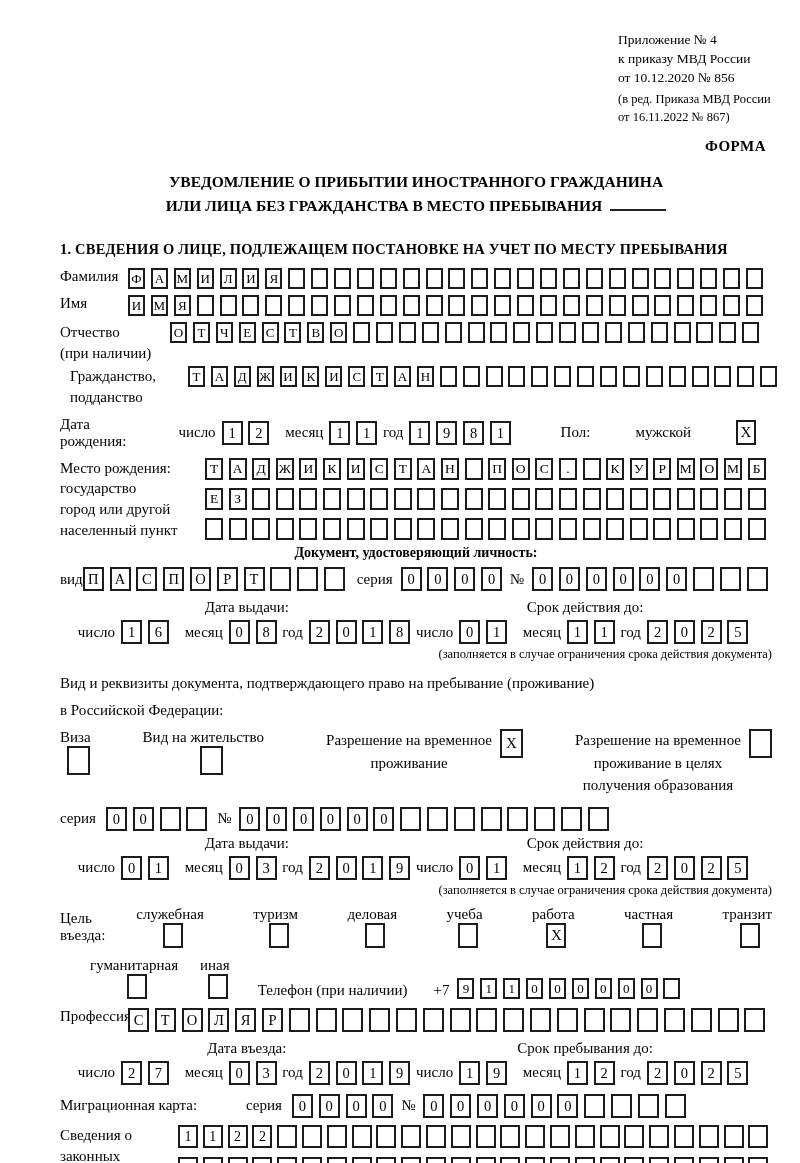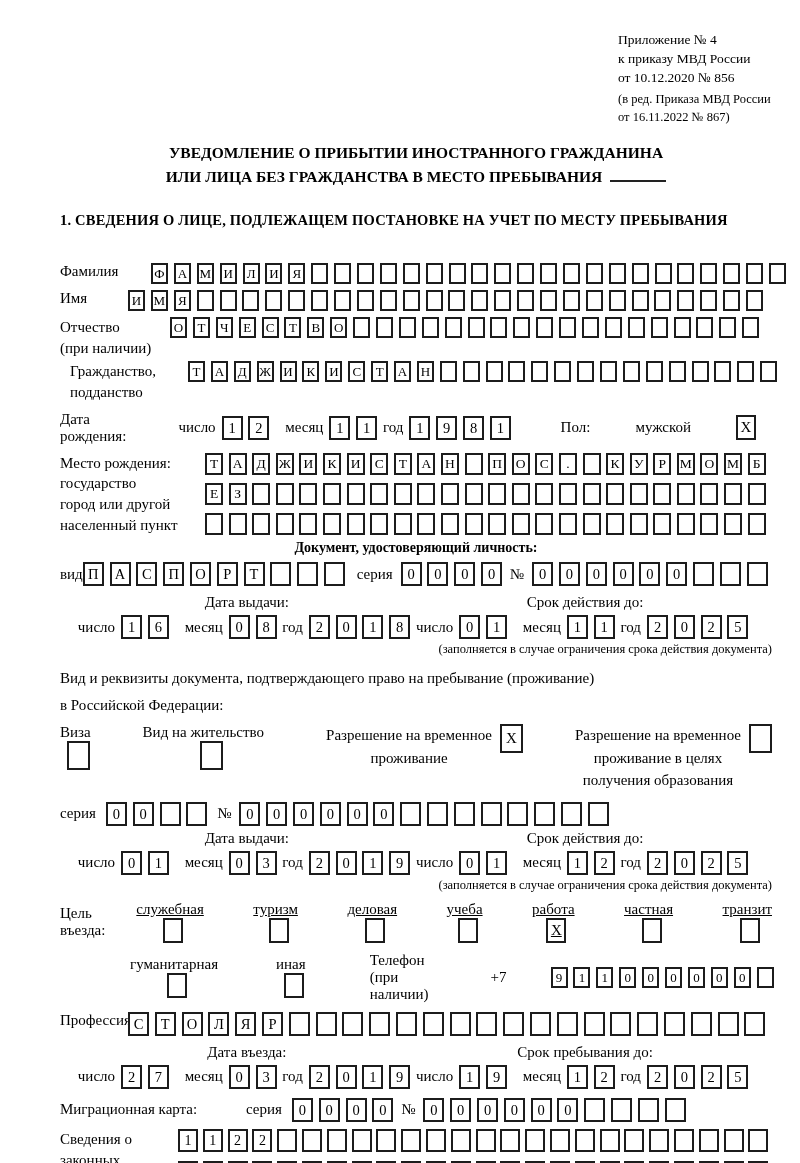--- a/index.html
+++ b/index.html
@@ -32,47 +32,48 @@
   .col{display:flex;flex-direction:column;gap:8px;}
   .dg{display:flex;align-items:center;white-space:nowrap;}
   .dg .t{margin-right:6px;}
   .dg .gap{width:10px;}
   .two-col{display:flex;justify-content:center;margin-top:8px;font-size:15px;}
   .dcol .dh{text-align:center;margin-bottom:4px;}
   .note{font-size:12.5px;text-align:right;margin-top:3px;}
   .intro{font-size:15px;margin-top:10px;line-height:1.5;}
   .optstack{text-align:center;}
   .optstack div{line-height:1.5;text-align:center;}
-  .pairline{display:flex;align-items:flex-start;justify-content:space-between;width:100%;text-decoration:underline;}
+  .pairline{display:flex;align-items:flex-start;justify-content:space-between;width:100%;}
   .pair{display:flex;align-items:center;white-space:nowrap;flex-direction:column;}
   .pair .cells{margin-left:6px;}
 </style>
 </head>
 <body>
 
 <div class="page">
 
   <div class="appendix">
     <div>Приложение № 4</div>
     <div>к приказу МВД России</div>
     <div>от 10.12.2020 № 856</div>
   </div>
   <div class="edition">
     <div>(в ред. Приказа МВД России</div>
     <div>от 16.11.2022 № 867)</div>
   </div>
+  <div class="form-label">ФОРМА</div>
 
   <div class="title">
     <div>УВЕДОМЛЕНИЕ О ПРИБЫТИИ ИНОСТРАННОГО ГРАЖДАНИНА</div>
     <div><span>ИЛИ ЛИЦА БЕЗ ГРАЖДАНСТВА В МЕСТО ПРЕБЫВАНИЯ</span><span class="title-underline"></span></div>
   </div>
 
   <div class="sec-heading">1. СВЕДЕНИЯ О ЛИЦЕ, ПОДЛЕЖАЩЕМ ПОСТАНОВКЕ НА УЧЕТ ПО МЕСТУ ПРЕБЫВАНИЯ</div>
 
-  <div class="r" style="margin-top:34px;gap:23px;">
+  <div class="r" style="margin-top:10px;">
     <span class="lbl" style="width:68px;">Фамилия</span>
     <span class="cells sm">
         <span class="cell">Ф</span>
         <span class="cell">А</span>
         <span class="cell">М</span>
         <span class="cell">И</span>
         <span class="cell">Л</span>
         <span class="cell">И</span>
         <span class="cell">Я</span>
         <span class="cell"></span>
@@ -567,21 +568,21 @@
         </span>
       <span class="pair">
           <span>транзит</span>
           <span class="cells chk">
             <span class="cell"></span>
           </span>
         </span>
     </span>
   </div>
 
-  <div class="r" style="margin-top:9px;align-items:center;margin-left:70px;gap:36px;">
+  <div class="r" style="margin-top:9px;align-items:flex-end;margin-left:30px;">
     <span class="pair">
         <span>гуманитарная</span>
         <span class="cells chk">
           <span class="cell"></span>
         </span>
       </span>
     <span class="pair" style="margin-left:22px;">
         <span>иная</span>
         <span class="cells chk">
           <span class="cell"></span>

